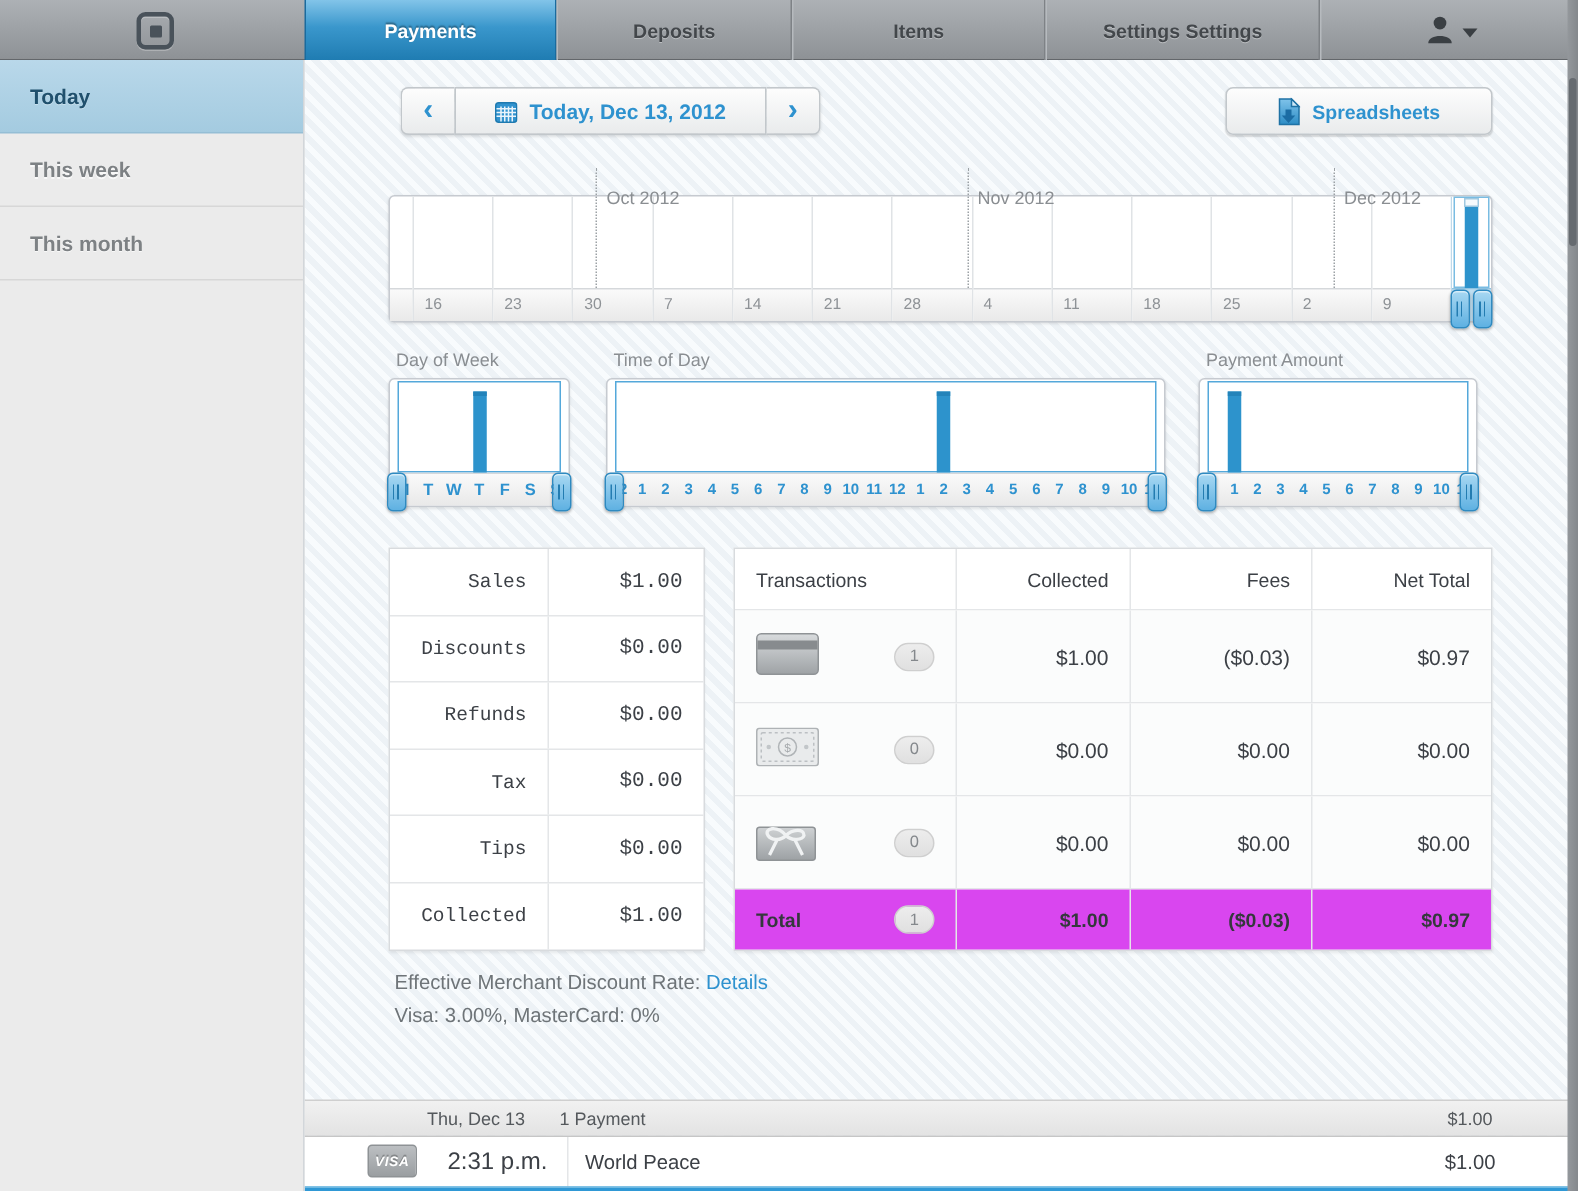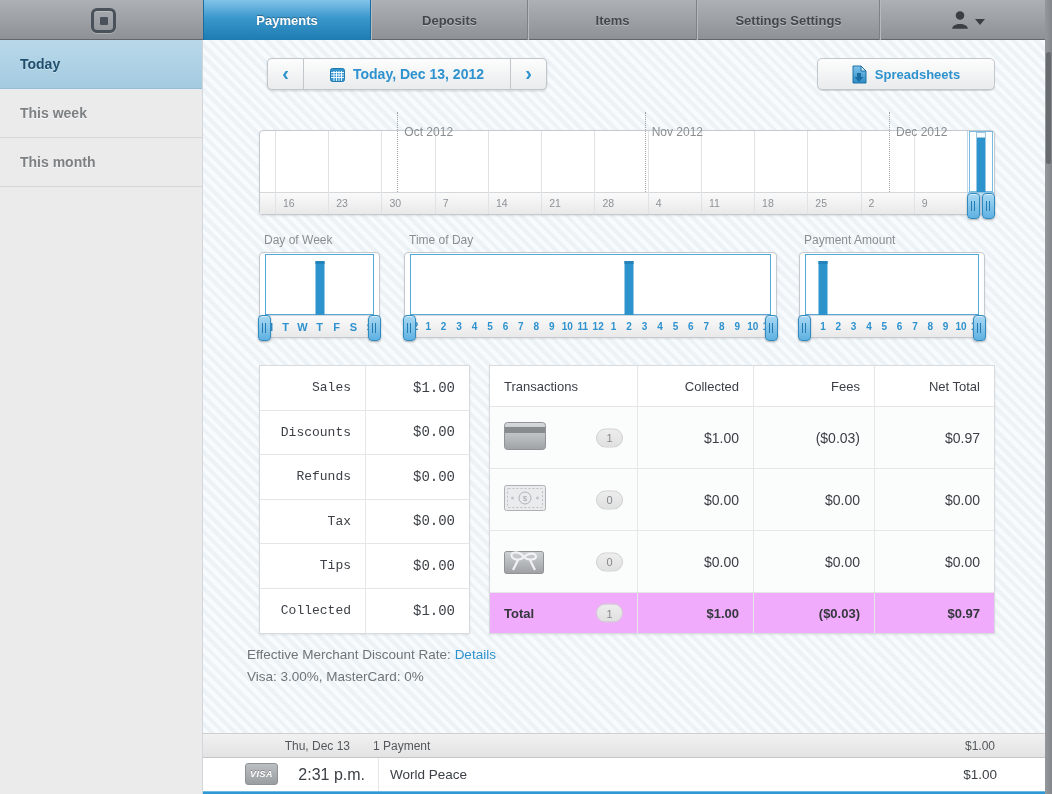--- a/index.html
+++ b/index.html
@@ -94,34 +94,34 @@
   .summary { position:absolute; left:56px; top:325px; width:211px; background:#fff; border:1px solid #d8dbde; box-shadow:0 1px 2px rgba(0,0,0,.08); }
   .sum-row { height:44.5px; display:flex; border-bottom:1px solid #e4e6e8;font-family:Liberation Mono, monospace; }
   .sum-row:last-child { border-bottom:none; }
   .sum-label { width:106px; display:flex; align-items:center; justify-content:flex-end; padding-right:14px;
     font-size:13px; color:#3c4046; border-right:1px solid #e4e6e8; }
   .sum-value { flex:1; display:flex; align-items:center; justify-content:flex-end; padding-right:14px; font-size:14px; color:#3c4046; }
 
   
   .txn { position:absolute; left:286px; top:325px; width:506px; background:#fff; border:1px solid #d8dbde; box-shadow:0 1px 2px rgba(0,0,0,.08); }
   .txn-row { display:flex; border-bottom:1px solid #e4e6e8; }
-  .txn-head { height:41px; } .txn-data { height:62px; background:#fbfcfc; } .txn-total { height:40px; background:#f0abfc; border-bottom:none;text-align:right; }
+  .txn-head { height:41px; } .txn-data { height:62px; background:#fbfcfc; } .txn-total { height:40px; background:#d946ef; border-bottom:none;text-align:right; }
   .txn .c { display:flex; align-items:center; font-size:13px; color:#3c4046; }
   .txn .c1 { width:147px; padding-left:14px; position:relative; }
   .txn .c2 { width:116px; justify-content:flex-end; padding-right:14px; border-left:1px solid #e4e6e8; }
   .txn .c3 { width:121px; justify-content:flex-end; padding-right:14px; border-left:1px solid #e4e6e8; }
   .txn .c4 { flex:1; justify-content:flex-end; padding-right:14px; border-left:1px solid #e4e6e8; }
   .txn-data .c2,.txn-data .c3,.txn-data .c4 { font-size:14px; }
   .txn-total .c { font-weight:bold; color:#34383c; }
   .pill { position:absolute; right:14px; top:50%; transform:translateY(-50%); min-width:27px; height:19px; padding:0 7px;
     border-radius:10px; background:linear-gradient(#ededed,#e0e0e0); border:1px solid #cfcfcf;
     display:flex; align-items:center; justify-content:center; font-size:11px; color:#84888c; font-weight:normal; }
 
   
-  .emdr { position:absolute; left:44px; top:604px; font-size:13.5px; color:#6e7478; line-height:22px; }
+  .emdr { position:absolute; left:60px; top:604px; font-size:13.5px; color:#6e7478; line-height:22px; }
   .emdr a { color:#2e92cf; text-decoration:none; cursor:pointer; }
 
   
   .pay-header { position:absolute; left:0; right:0; top:693px; height:25px;
     background:linear-gradient(#f1f1f1,#e3e3e3); border-top:1px solid #cfcfcf; border-bottom:1px solid #c6c6c6;
     font-size:12px; color:#54585c; }
   .ph-date { position:absolute; left:0; width:147px; top:0; height:100%; display:flex; align-items:center; justify-content:flex-end; }
   .ph-count { position:absolute; left:170px; top:0; height:100%; display:flex; align-items:center; }
   .ph-total { position:absolute; right:57px; top:0; height:100%; display:flex; align-items:center; }
   .pay-row { position:absolute; left:0; right:0; top:718px; height:33px; background:#fff; }

